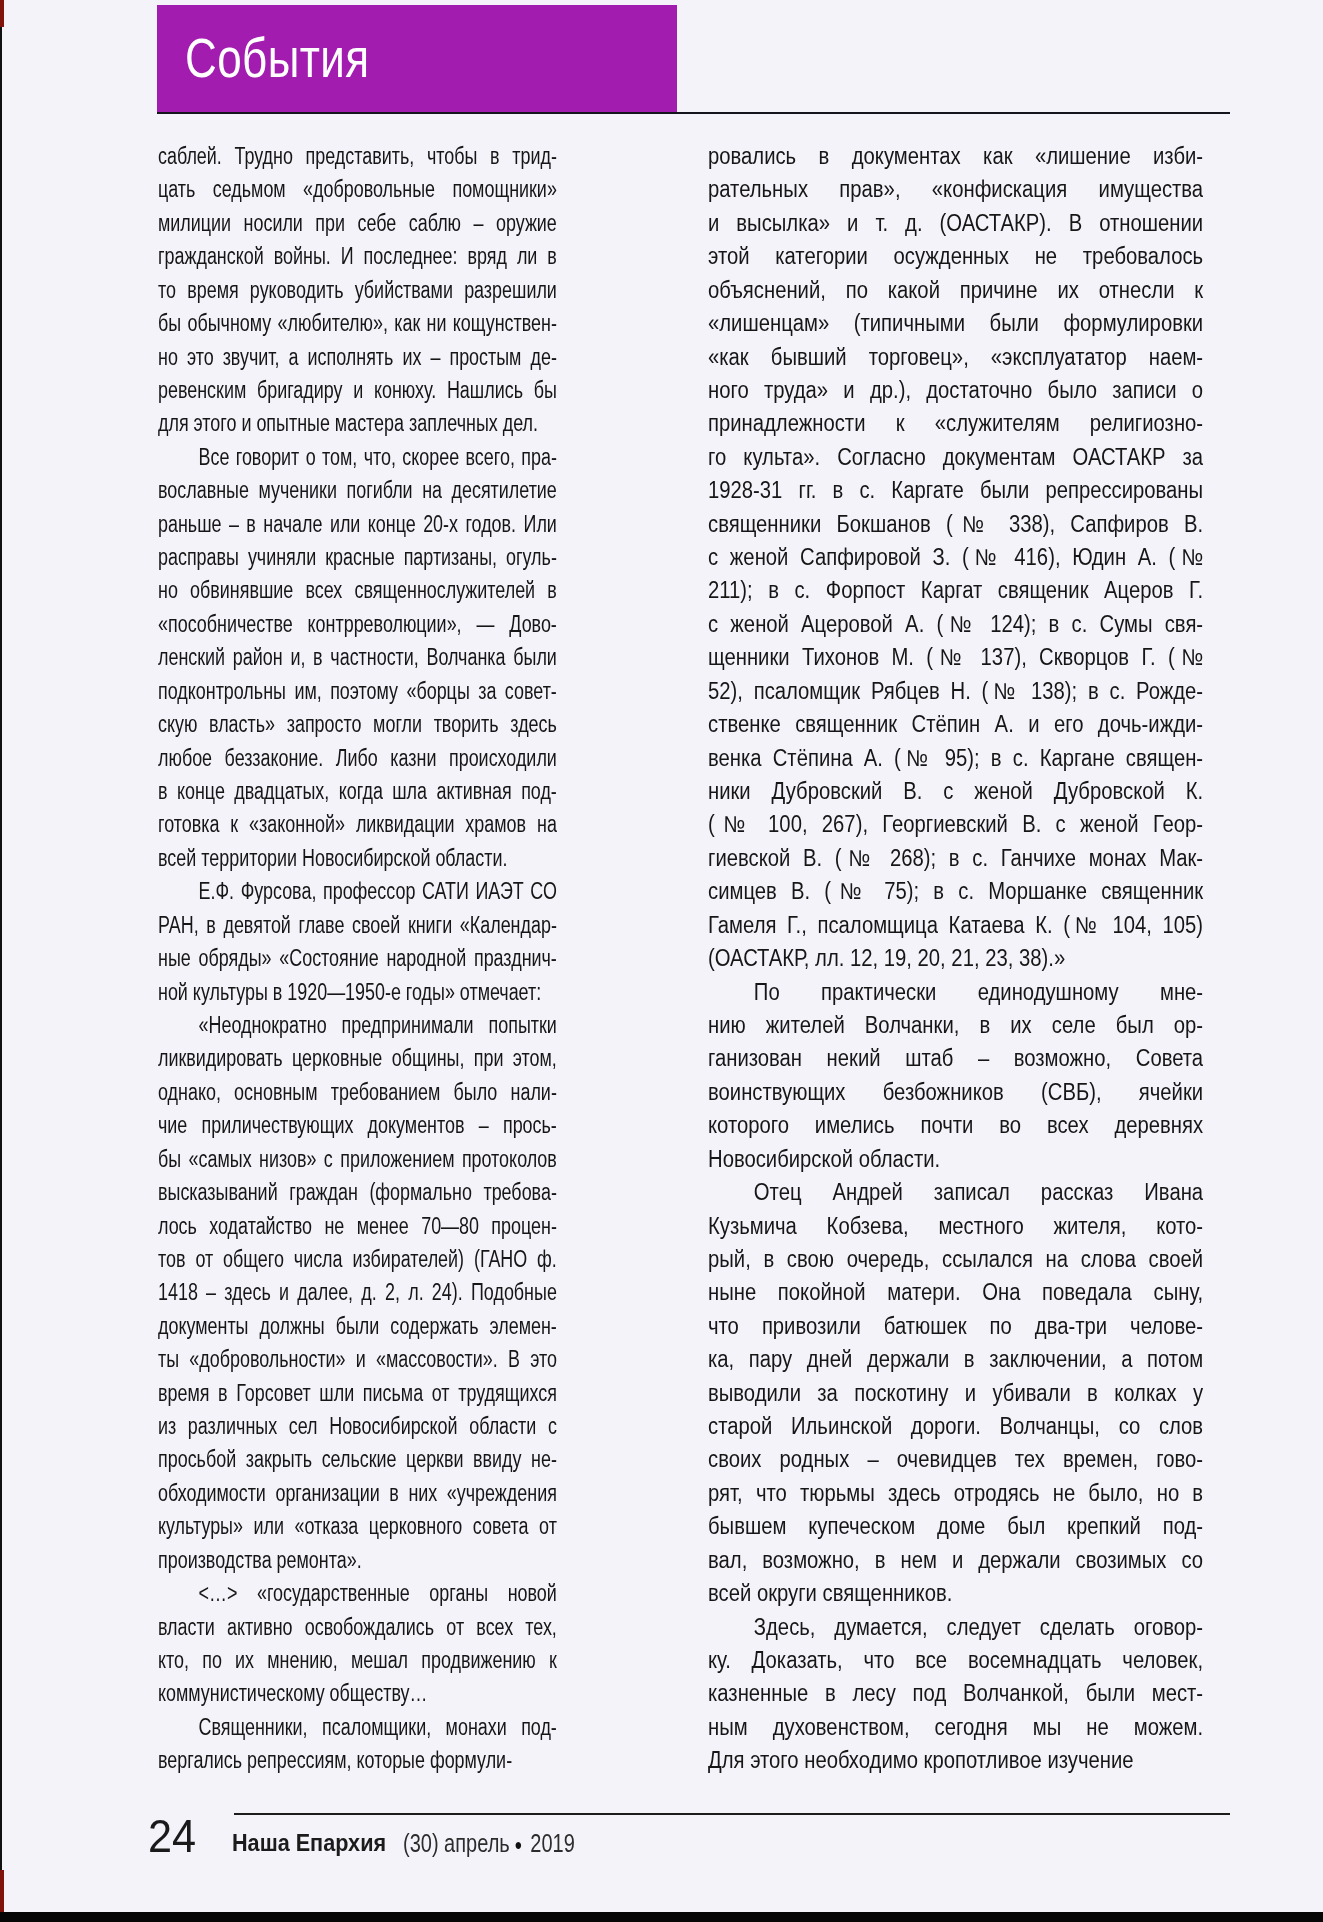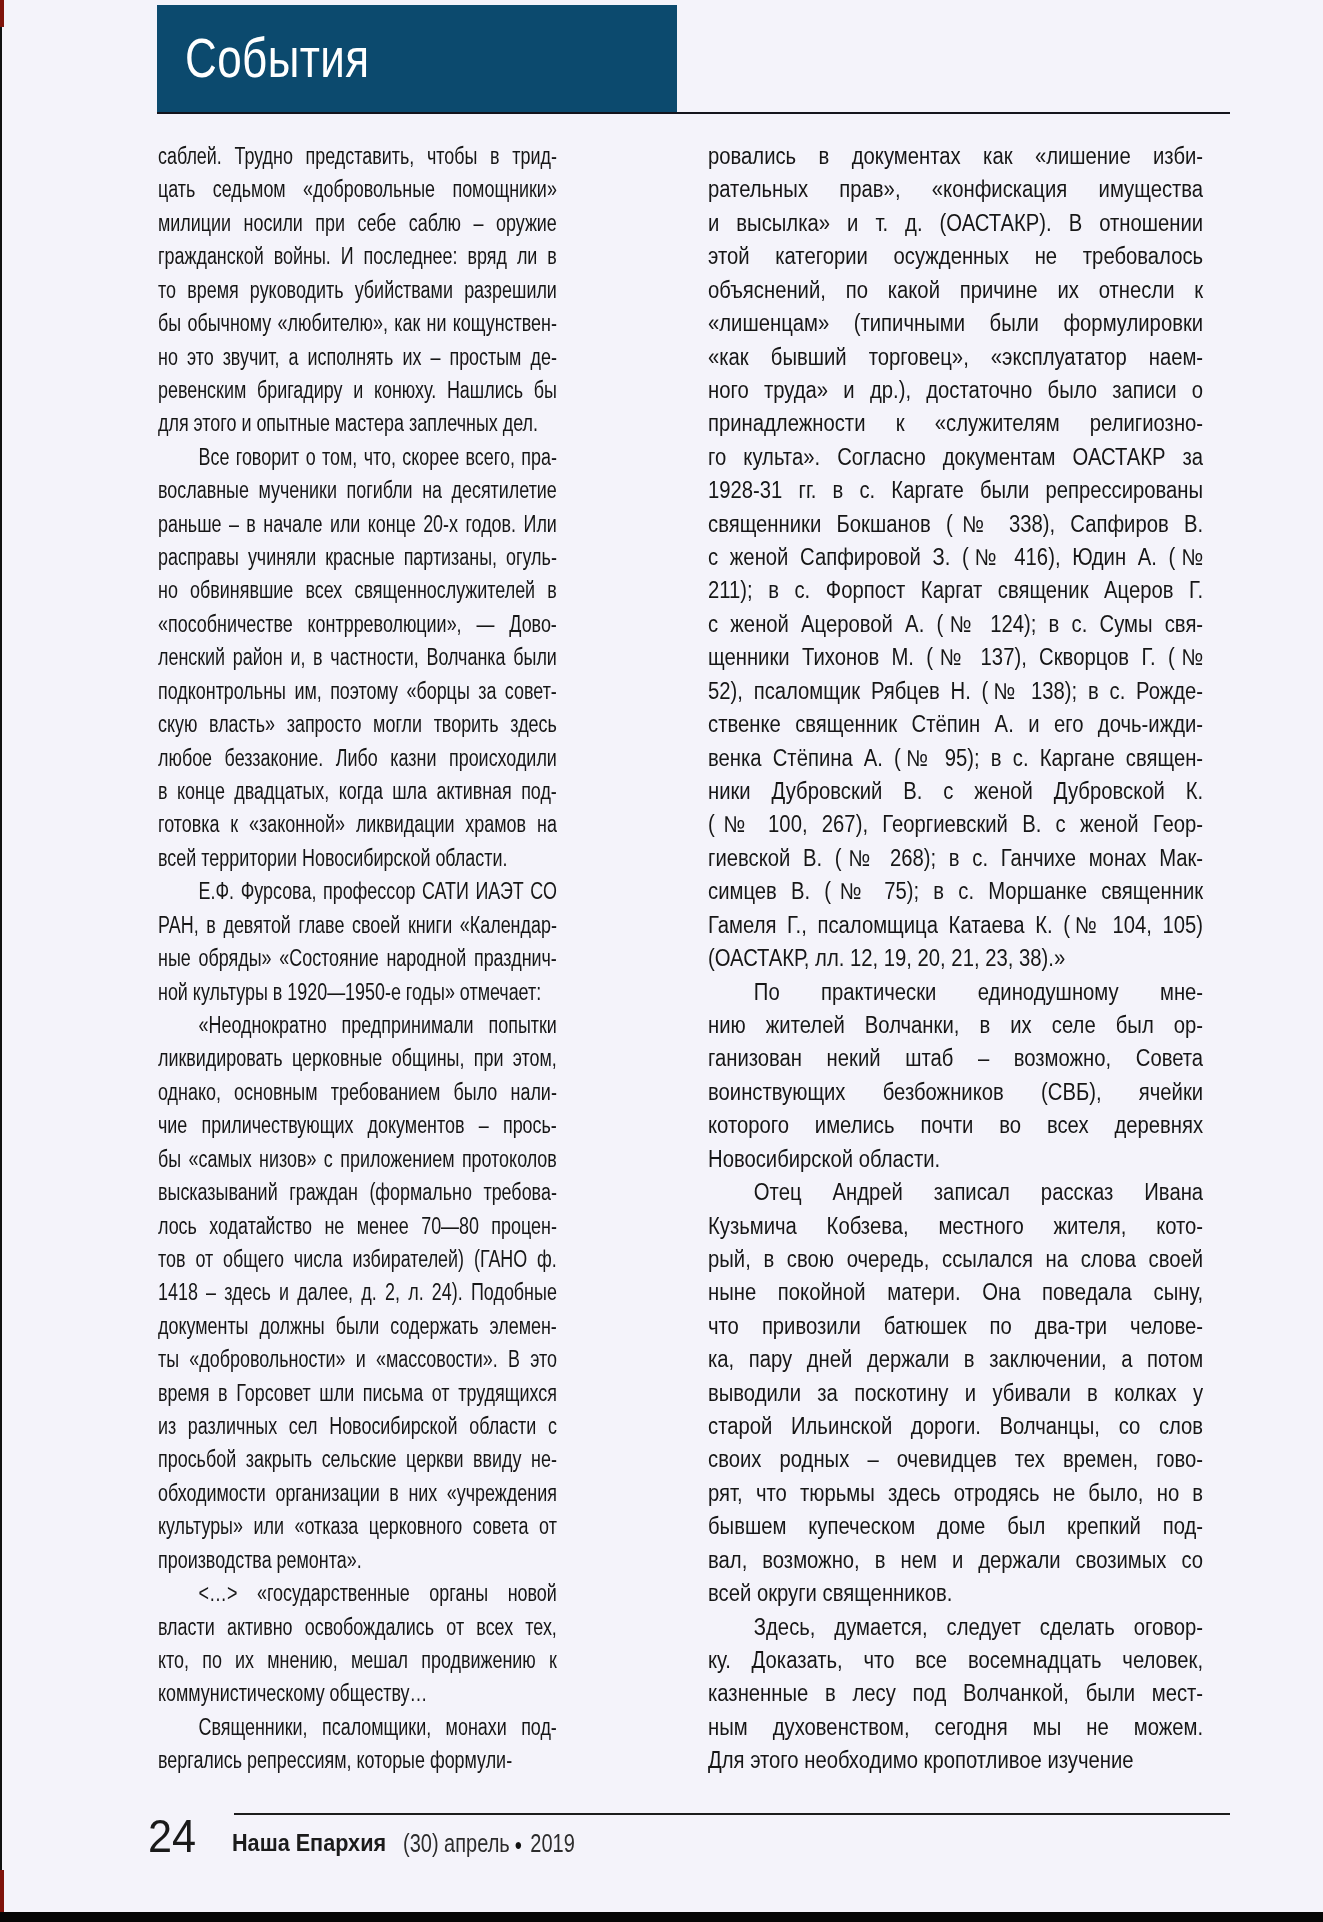--- a/index.html
+++ b/index.html
@@ -13,21 +13,21 @@
 
   
   .edge-left{position:absolute;left:0;top:0;width:2px;height:1922px;background:#111;}
   .edge-red-top{position:absolute;left:0;top:0;width:4px;height:27px;background:#7f130b;}
   .edge-red-bottom{position:absolute;left:0;top:1870px;width:4px;height:44px;background:#7f130b;}
   .edge-bottom{position:absolute;left:0;top:1912px;width:1323px;height:10px;background:#060606;}
 
   
   .section-header{
     position:absolute;left:157px;top:5px;width:520px;height:107px;
-    background:#0c4a6e;
+    background:#a21caf;
   }
   .section-header .label{
     position:absolute;left:28px;top:26px;
     color:#ffffff;font-size:55px;line-height:55px;font-weight:400;
     transform:scaleX(0.80);transform-origin:left top;
     white-space:nowrap;letter-spacing:0.5px;
   }
   .header-rule{position:absolute;left:157px;top:112px;width:1073px;height:2px;background:#14141c;}
 
   

